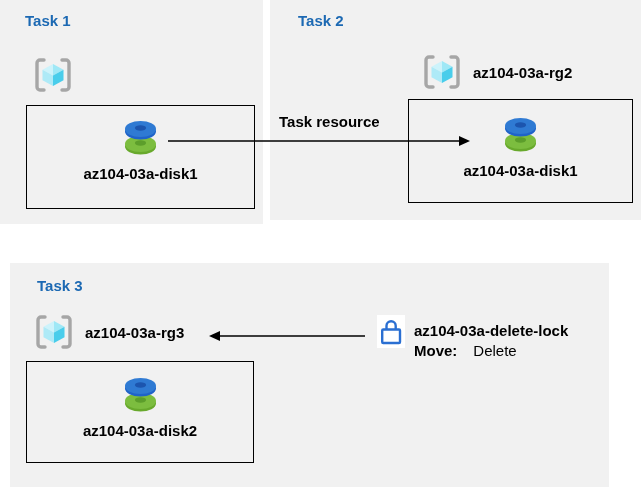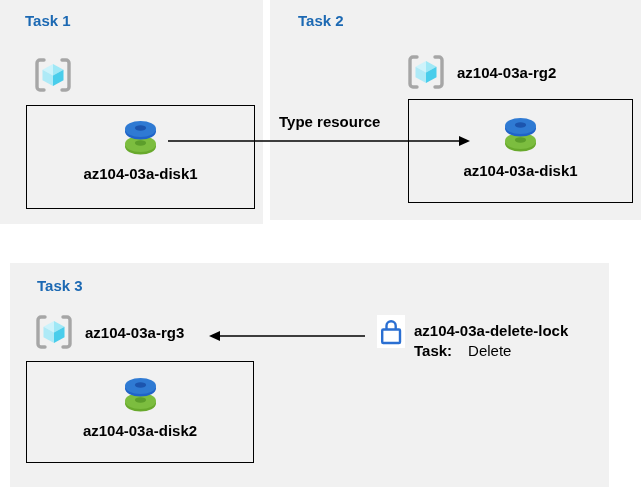--- a/index.html
+++ b/index.html
@@ -12,21 +12,21 @@
   #task2-panel{left:270px;top:0;width:371px;height:220px;}
   #task3-panel{left:10px;top:263px;width:583px;height:224px;padding-left:16px;}
   .task-title{
     position:absolute;font-size:15px;font-weight:bold;color:#1c69b3;white-space:nowrap;
   }
   #task1-panel .task-title{left:25px;top:12px;}
   #task2-panel .task-title{left:28px;top:12px;}
   #task3-panel .task-title{left:27px;top:14px;}
   .rg-row{position:absolute;display:flex;align-items:center;gap:11px;}
   #task1-panel .rg-row{left:33px;top:57px;}
-  #task2-panel .rg-row{left:136px;top:54px;}
+  #task2-panel .rg-row{left:152px;top:54px;}
   #task3-panel .rg-row{left:24px;top:51px;}
   .rg-label{font-size:15px;font-weight:bold;white-space:nowrap;}
   .resource-box{
     position:absolute;border:1.6px solid #000;box-sizing:border-box;
     display:flex;flex-direction:column;align-items:center;
   }
   #task1-panel .resource-box{left:26px;top:105px;width:229px;height:104px;padding-top:12px;}
   #task2-panel .resource-box{left:138px;top:99px;width:225px;height:104px;padding-top:15px;}
   #task3-panel .resource-box{left:16px;top:98px;width:228px;height:102px;padding-top:13px;}
   .disk-label{font-size:15px;font-weight:bold;margin-top:9px;white-space:nowrap;}
@@ -135,28 +135,28 @@
     </div>
     <div class="lock-square">
       <span class="icon">
         <svg width="26" height="29" viewBox="0 0 26 29">
             <use href="#lock-icon-def"></use>
           </svg>
       </span>
     </div>
     <div class="lock-text">
       <div class="lock-name">az104-03a-delete-lock</div>
-      <div><span class="lock-type-label">Task:</span><span class="lock-type-value">Delete</span></div>
+      <div><span class="lock-type-label">Move:</span><span class="lock-type-value">Delete</span></div>
     </div>
   </div>
 
   <svg class="arrow-svg" id="move-arrow" width="303" height="14">
     <line x1="0" y1="7" x2="293" y2="7" stroke="#000" stroke-width="1.6"></line>
     <polygon points="291,2 302,7 291,12" fill="#000"></polygon>
   </svg>
-  <div class="move-label">Type resource</div>
+  <div class="move-label">Task resource</div>
 
   <svg class="arrow-svg" id="delete-lock-arrow" width="157" height="14">
     <line x1="156" y1="7" x2="9" y2="7" stroke="#000" stroke-width="1.6"></line>
     <polygon points="11,2 0,7 11,12" fill="#000"></polygon>
   </svg>
 
 </div>
 
 </body></html>

